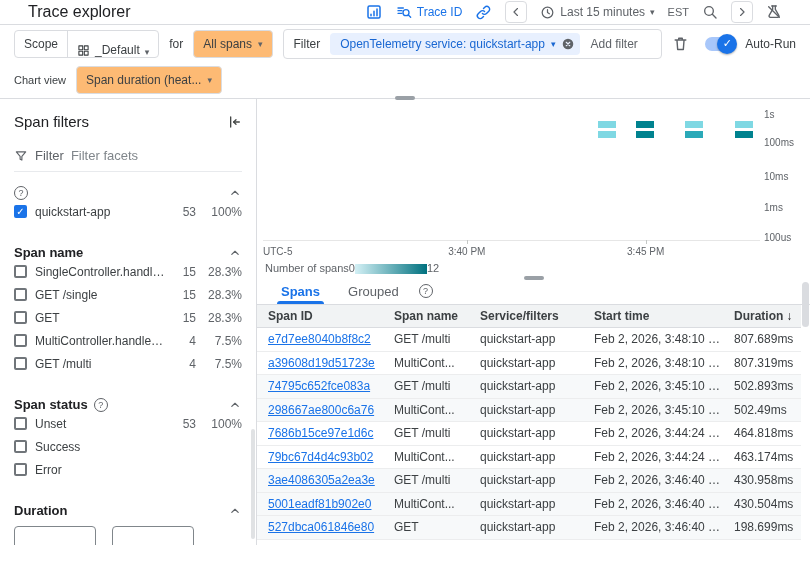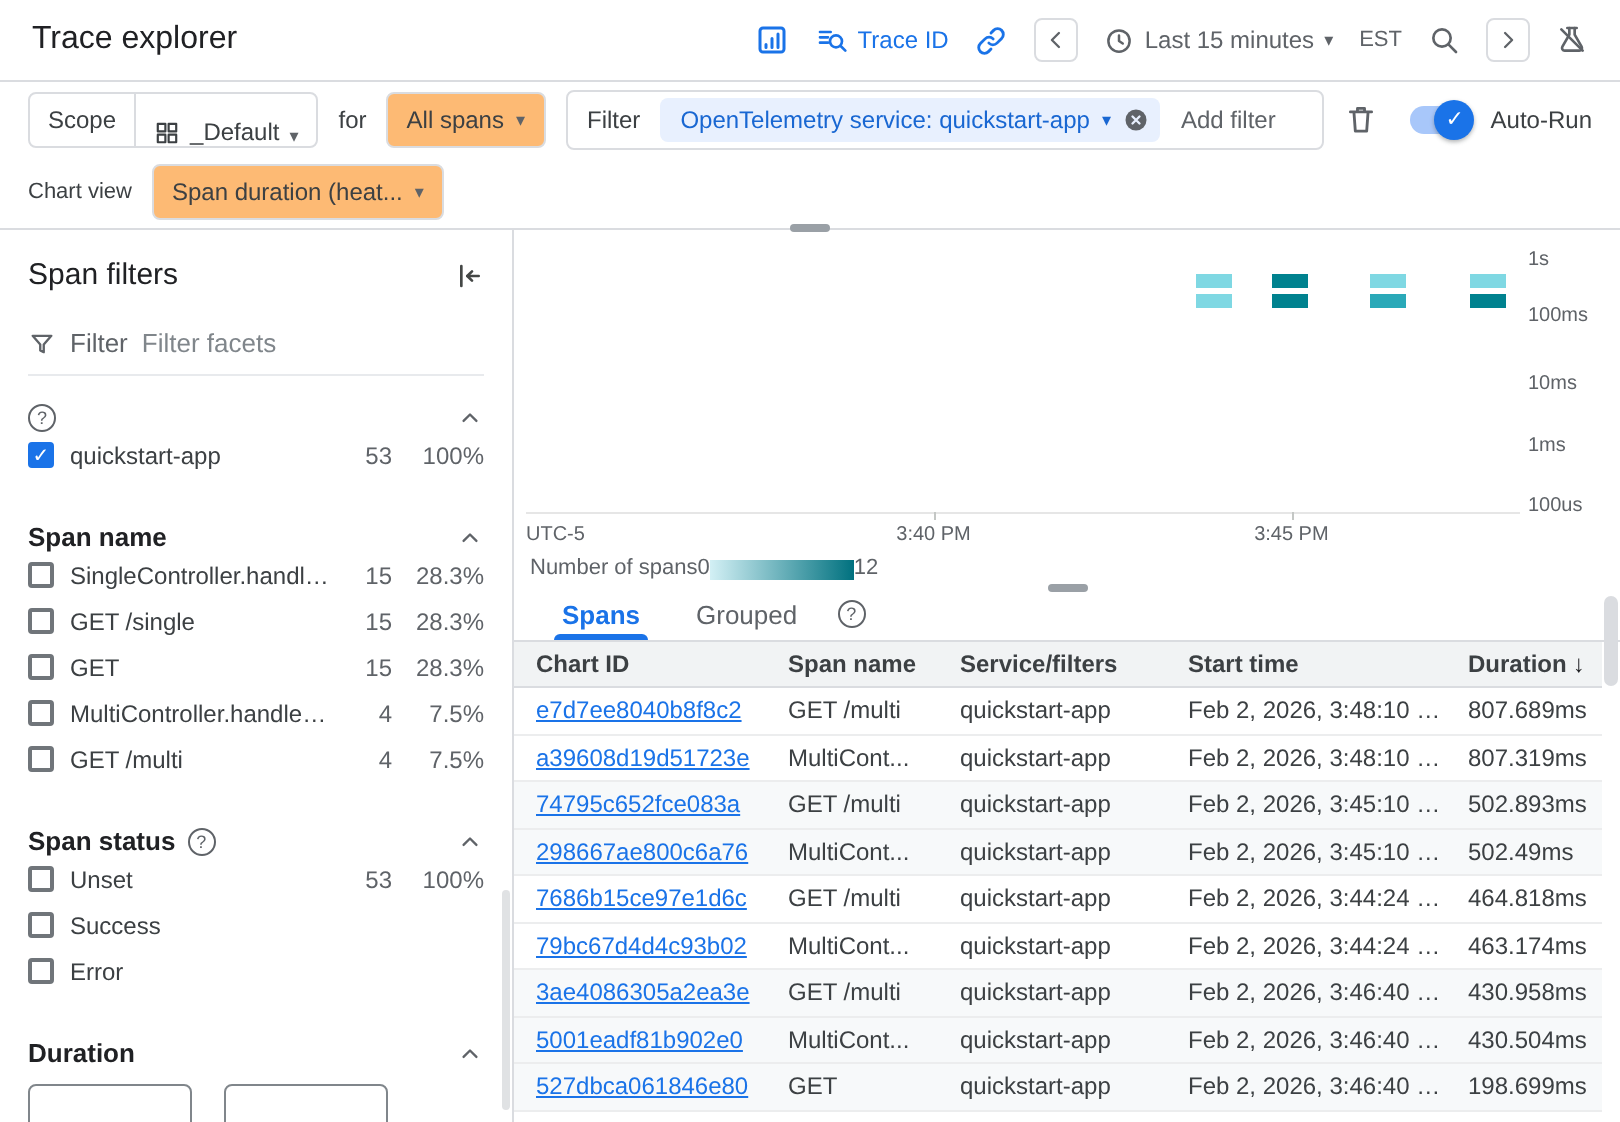--- a/index.html
+++ b/index.html
@@ -2,21 +2,21 @@
 <html><head>
 <meta charset="utf-8">
 <style>
 *{box-sizing:border-box;margin:0;padding:0}
 html,body{width:810px;height:561px;overflow:hidden}
 body{font-family:"Liberation Sans",sans-serif;font-size:12px;color:#3c4043;background:#fff;position:relative}
 button{font-family:inherit;background:none;border:none;cursor:pointer;color:inherit;font-size:inherit}
 .ic{fill:none;stroke:currentColor;stroke-width:2;stroke-linecap:round;stroke-linejoin:round}
 
 
-.topbar{height:41px;display:flex;align-items:center;padding:0 16px;border-bottom:1px solid #dadce0}
+.topbar{height:25px;display:flex;align-items:center;padding:0 28px;border-bottom:1px solid #dadce0}
 .page-title{font-size:16px;font-weight:400;color:#202124}
 .topbar-actions{margin-left:auto;display:flex;align-items:center;gap:13px}
 .tb-btn{display:flex;align-items:center;gap:5px;color:#5f6368}
 .tb-btn.blue{color:#1a73e8}
 .boxed{width:22px;height:22px;border:1px solid #dadce0;border-radius:4px;display:flex;align-items:center;justify-content:center;color:#5f6368}
 .caret{font-size:9px;color:#5f6368}
 .tz{color:#5f6368;font-size:11px}
 
 
 .filter-bar{height:37px;display:flex;align-items:center;gap:10px;padding:0 14px}
@@ -370,21 +370,21 @@
     <div class="t-pill"></div>
     <div class="tabs">
       <div class="tabs-slot">
           <button class="tab active">Spans</button>
           <button class="tab">Grouped</button>
         </div>
       <span class="help-circle">?</span>
     </div>
     <div class="table">
       <div class="thead">
-          <span class="tcell c0"><span>Chart ID</span></span>
+          <span class="tcell c0"><span>Span ID</span></span>
           <span class="tcell c1"><span>Span name</span></span>
           <span class="tcell c2"><span>Service/filters</span></span>
           <span class="tcell c3"><span>Start time</span></span>
           <span class="tcell c4"><span>Duration</span><span class="sort">↓</span></span>
         </div>
       <div class="tbody">
           <div class="trow">
             <span class="tcell c0 link">e7d7ee8040b8f8c2</span>
             <span class="tcell c1">GET /multi</span>
             <span class="tcell c2">quickstart-app</span>

